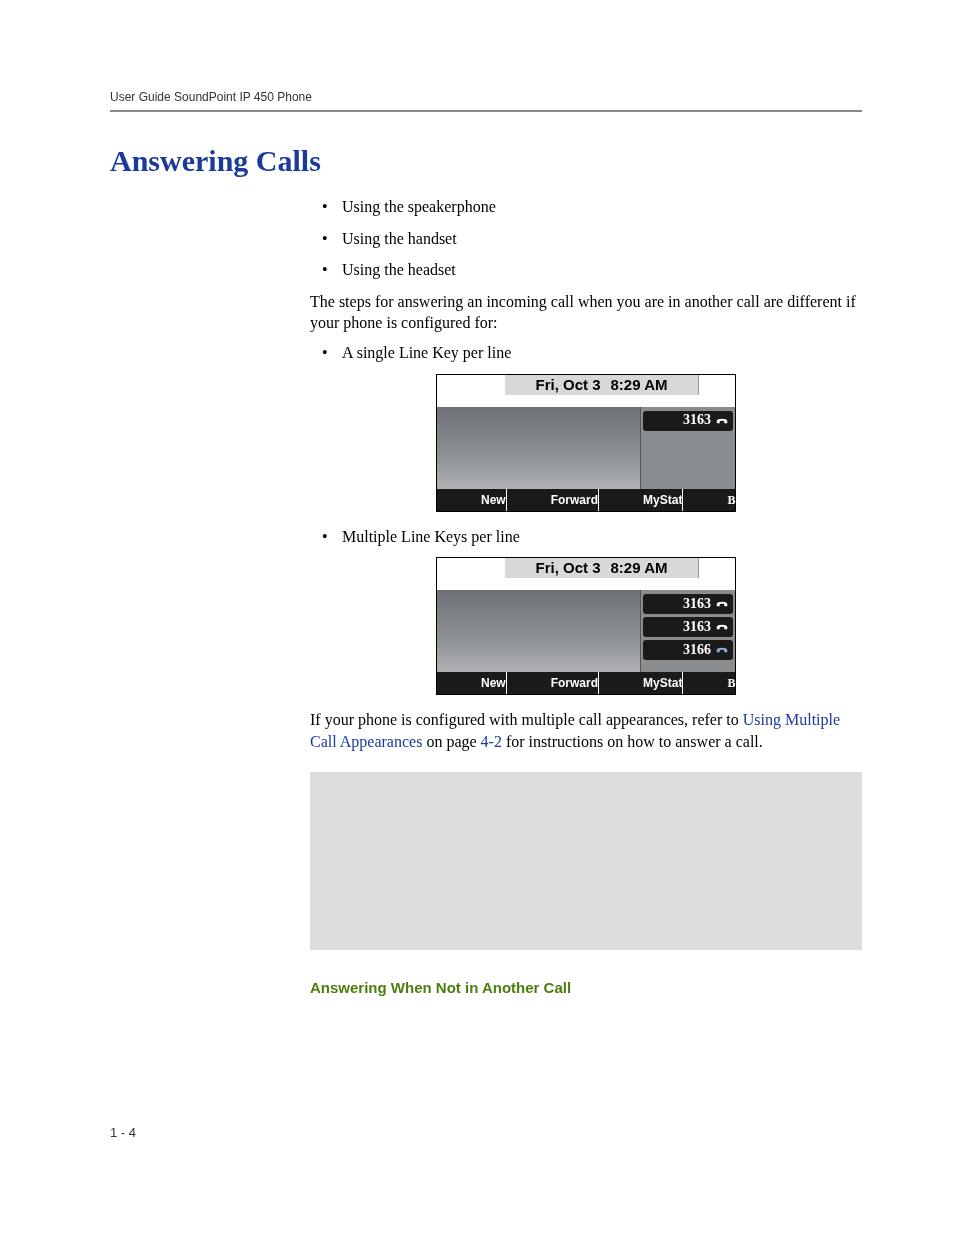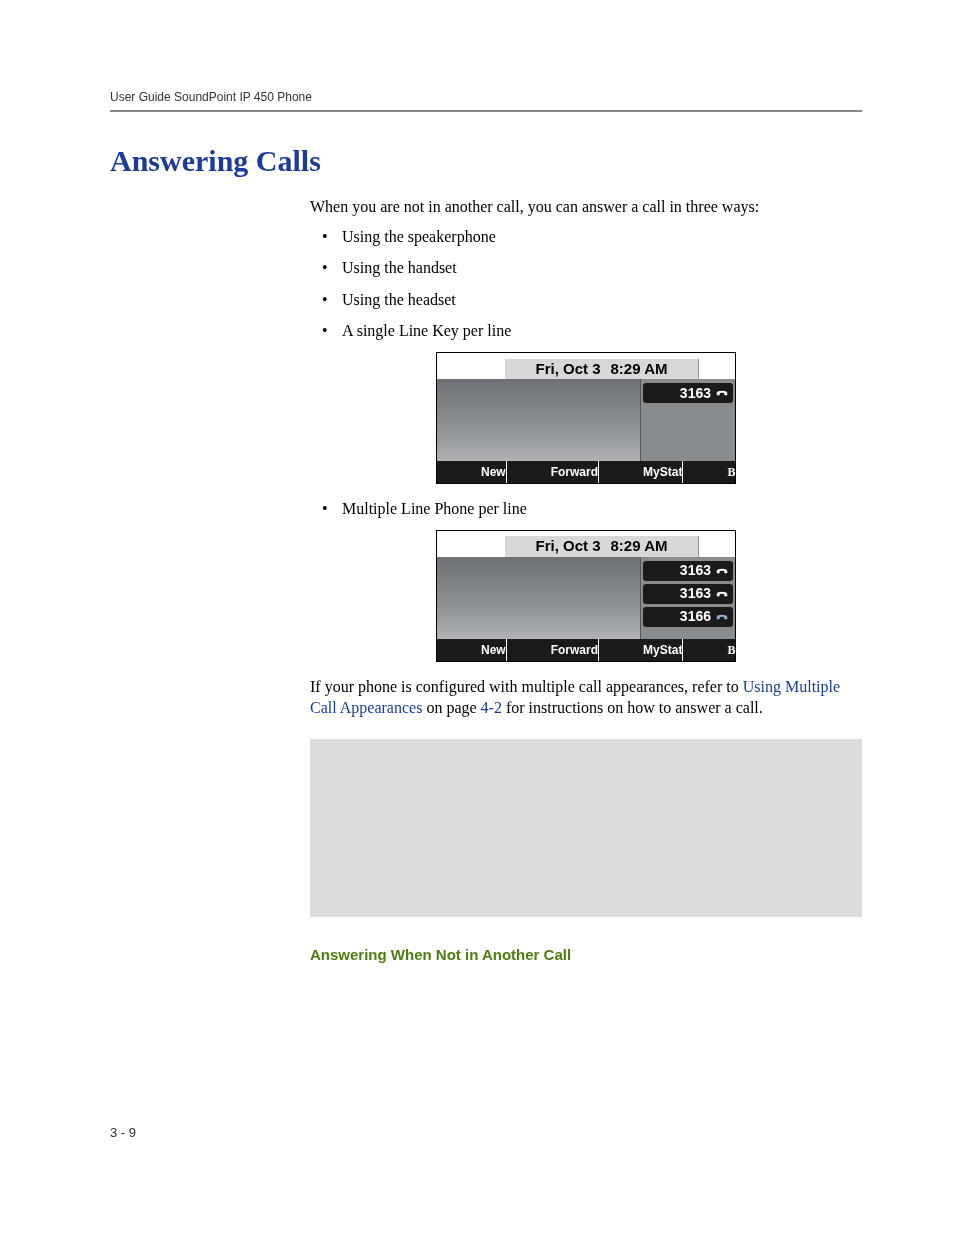--- a/index.html
+++ b/index.html
@@ -54,22 +54,22 @@
   }
   
   .lcd {
     width: 300px;
     border: 1px solid #000;
     background: #fff;
     position: relative;
   }
   .lcd-top {
     display: flex;
-    height: 26px;
-    align-items: flex-end;
+    height: 32px;
+    align-items: flex-start;
   }
   .lcd-icons {
     width: 68px;
     background: #d8d8d8;
     border-right: 1px solid #999;
   }
   .lcd-datetime {
     flex: 1;
     background: #d8d8d8;
     font-family: Arial, Helvetica, sans-serif;
@@ -102,21 +102,21 @@
     background: #8a8d90;
     display: flex;
     flex-direction: column;
     gap: 3px;
     padding: 4px 2px;
     align-items: stretch;
   }
   .line-key {
     background: #1a1a1a;
     color: #fff;
-    font-family: Liberation Sans, sans-serif;
+    font-family: Liberation Serif, serif;
     font-weight: bold;
     font-size: 14px;
     border-radius: 3px;
     display: flex;
     align-items: center;
     justify-content: flex-end;
     gap: 4px;
     padding: 2px 4px;
     height: 20px;
   }
@@ -162,28 +162,28 @@
 </style>
 </head>
 <body>
 
 <div class="page">
   <div class="running-header">User Guide SoundPoint IP 450 Phone</div>
 
   <div class="h1">Answering Calls</div>
 
   <div class="body-col">
-    <p>When you are not in another call, you can answer a call in three ways:</p>
 
     <ul>
       <li>Using the speakerphone</li>
       <li>Using the handset</li>
       <li>Using the headset</li>
     </ul>
 
+    <p>The steps for answering an incoming call when you are in another call are different if your phone is configured for:</p>
 
     <ul>
       <li>A single Line Key per line</li>
     </ul>
 
     <div class="lcd-wrap">
       <div class="lcd">
         <div class="lcd-top">
           <div class="lcd-icons"></div>
           <div class="lcd-datetime">
@@ -206,21 +206,21 @@
         <div class="lcd-soft">
           <div class="soft-btn">New Call</div>
           <div class="soft-btn">Forward</div>
           <div class="soft-btn">MyStat</div>
           <div class="soft-btn">Buddies</div>
         </div>
       </div>
     </div>
 
     <ul>
-      <li>Multiple Line Phone per line</li>
+      <li>Multiple Line Keys per line</li>
     </ul>
 
     <div class="lcd-wrap">
       <div class="lcd">
         <div class="lcd-top">
           <div class="lcd-icons"></div>
           <div class="lcd-datetime">
             <span>Fri, Oct 3</span>
             <span>8:29 AM</span>
           </div>
@@ -261,13 +261,13 @@
     <p>
       <span>If your phone is configured with multiple call appearances, refer to </span><span class="link">Using Multiple Call Appearances</span><span> on page </span><span class="link">4-2</span><span> for instructions on how to answer a call.</span>
     </p>
 
     <div class="note-box"></div>
 
     <div class="h3">Answering When Not in Another Call</div>
   </div>
 </div>
 
-<div class="page-num">3 - 9</div>
+<div class="page-num">1 - 4</div>
 
 </body></html>

